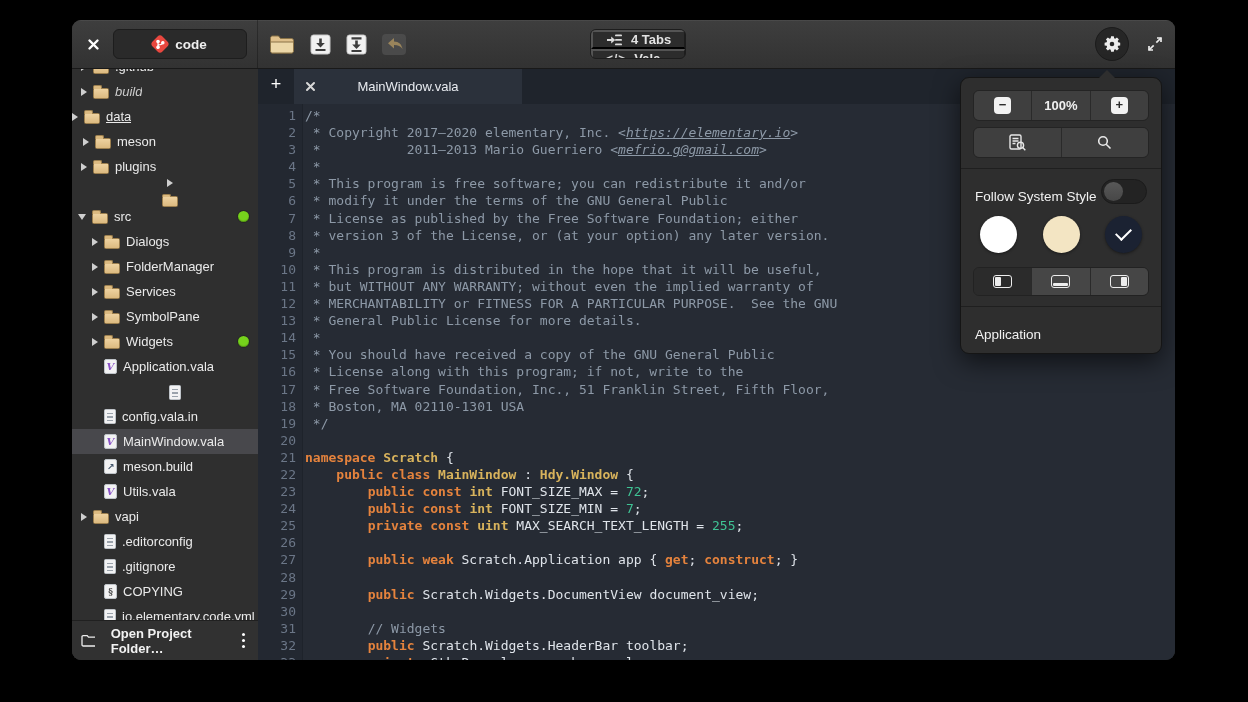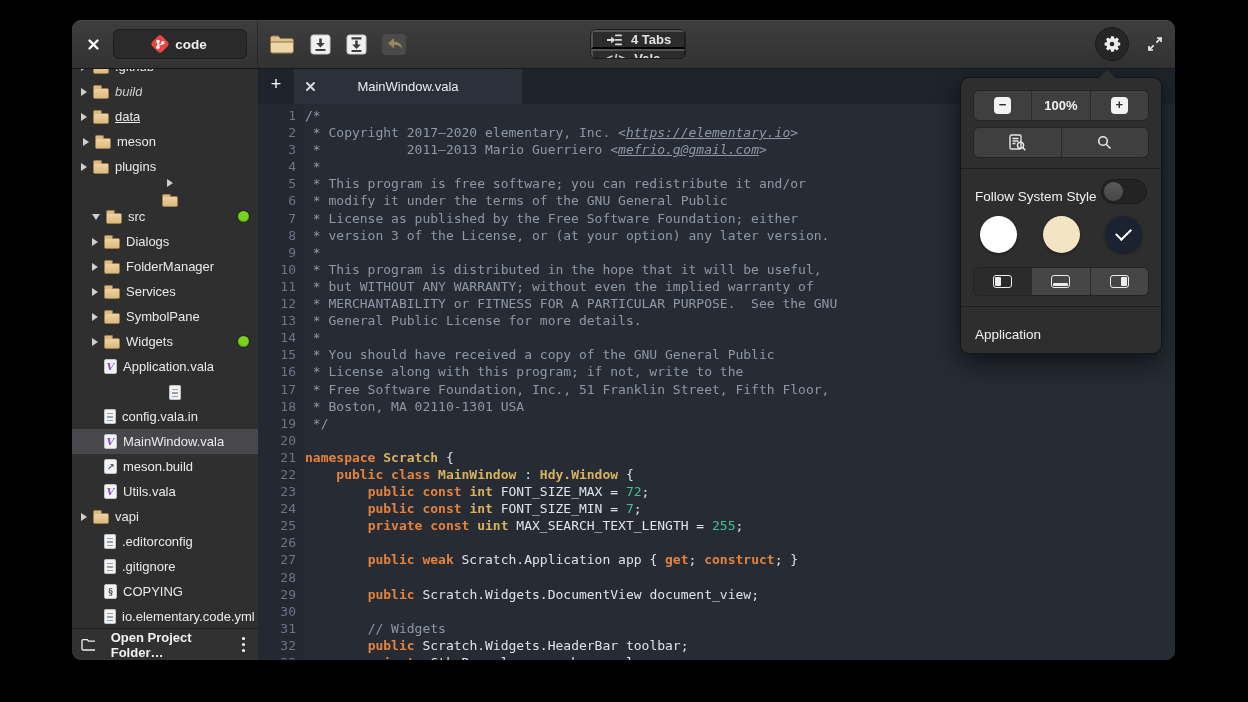--- a/index.html
+++ b/index.html
@@ -59,21 +59,21 @@
   .fi-page::after{content:"";position:absolute;left:2px;right:2px;top:3px;bottom:2px;
     background:repeating-linear-gradient(to bottom,#9aa2ab 0 1.3px,transparent 1.3px 3.4px);}
   .fi-box{width:13px;height:15px;background:#f2f2f3;border:1px solid #bfc4c9;border-radius:2px;
     display:flex;align-items:center;justify-content:center;box-sizing:border-box;}
   .fi-box.vala{color:#8a52c7;font:italic 700 10px "DejaVu Serif",serif;}
   .fi-box.build{color:#44566b;font:700 9px "DejaVu Sans",sans-serif;}
   .fi-box.license{color:#4e4e4e;font:700 9px "DejaVu Serif",serif;}
   .flabel{white-space:nowrap;overflow:hidden;text-overflow:ellipsis;}
   .gbadge{margin-left:auto;margin-right:9px;width:11px;height:11px;border-radius:50%;
     background:#76d21c;box-shadow:inset 0 -1px 1px rgba(0,0,0,.3),0 0 0 1px rgba(0,0,0,.2);flex:0 0 auto;}
-  .sidebar-footer{position:absolute;left:0;right:0;bottom:0;height:32px;background:#313131;
+  .sidebar-footer{position:absolute;left:0;right:0;bottom:0;height:40px;background:#313131;
     border-top:1px solid #202020;display:flex;align-items:center;gap:16px;padding:0 9px;
     box-sizing:border-box;color:#f2f2f2;font-size:13px;font-weight:600;}
   .kebab{margin-left:auto;display:flex;flex-direction:column;gap:2.5px;background:none;border:none;padding:2px 4px;}
   .kebab i{width:3.4px;height:3.4px;border-radius:50%;background:#fff;display:block;}
 
   
   .editor{position:absolute;top:48px;left:186px;right:0;bottom:0;background:#262b34;}
   .tabbar{position:absolute;top:0;left:0;right:0;height:36px;background:#1f242c;display:flex;align-items:stretch;}
   .newtab{width:36px;background:transparent;border:none;color:#fff;font-size:18px;font-weight:400;
     display:flex;align-items:center;justify-content:center;padding:0 0 3px 0;}
@@ -249,41 +249,41 @@
             <div class="trow" style="padding-left: 9px;">
               <span class="tarrow"></span>
               <span class="fi fi-folder"></span>
               <span class="flabel">.github</span>
             </div>
             <div class="trow ital" style="padding-left: 9px;">
               <span class="tarrow"></span>
               <span class="fi fi-folder"></span>
               <span class="flabel">build</span>
             </div>
-            <div class="trow" style="padding-left: 9px; text-decoration: underline;">
+            <div class="trow" style=" text-decoration: underline;">
               <span class="tarrow"></span>
               <span class="fi fi-folder"></span>
               <span class="flabel">data</span>
             </div>
             <div class="trow" style="padding-left: 11px;">
               <span class="tarrow"></span>
               <span class="fi fi-folder"></span>
               <span class="flabel">meson</span>
             </div>
             <div class="trow" style="padding-left: 9px;">
               <span class="tarrow"></span>
               <span class="fi fi-folder"></span>
               <span class="flabel">plugins</span>
             </div>
             <div class="trow" style="padding-left: 9px; flex-direction: column;">
               <span class="tarrow"></span>
               <span class="fi fi-folder"></span>
               <span class="flabel">po</span>
             </div>
-            <div class="trow" style="padding-left: 20px;">
+            <div class="trow" style="padding-left: 6px;">
               <span class="tarrow down"></span>
               <span class="fi fi-folder"></span>
               <span class="flabel">src</span>
               <span class="gbadge"></span>
             </div>
             <div class="trow" style="padding-left: 20px;">
               <span class="tarrow"></span>
               <span class="fi fi-folder"></span>
               <span class="flabel">Dialogs</span>
             </div>

